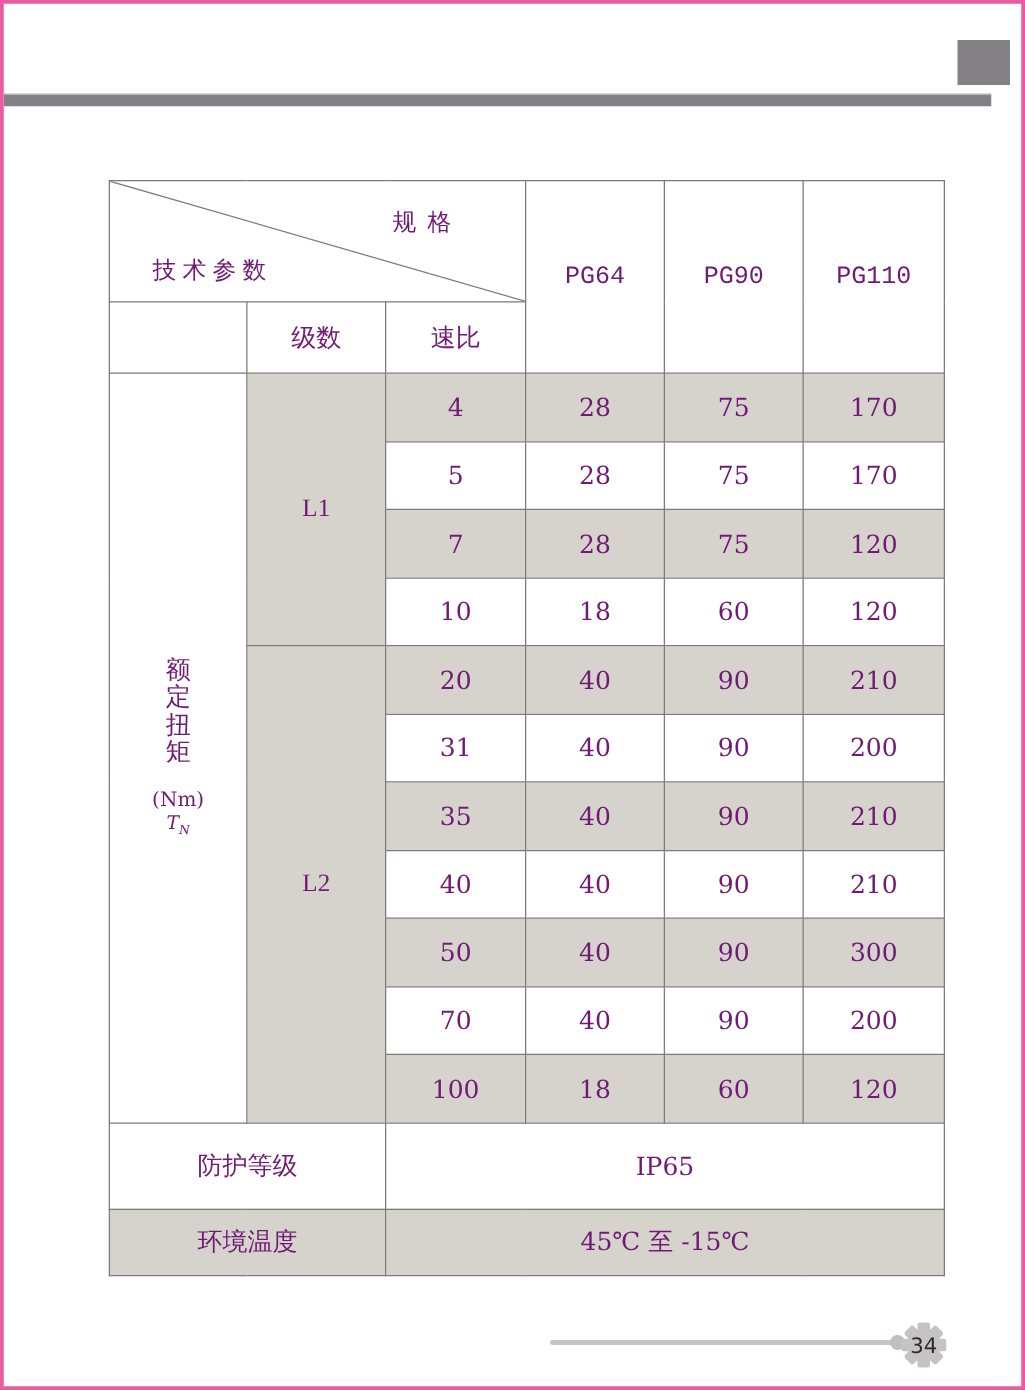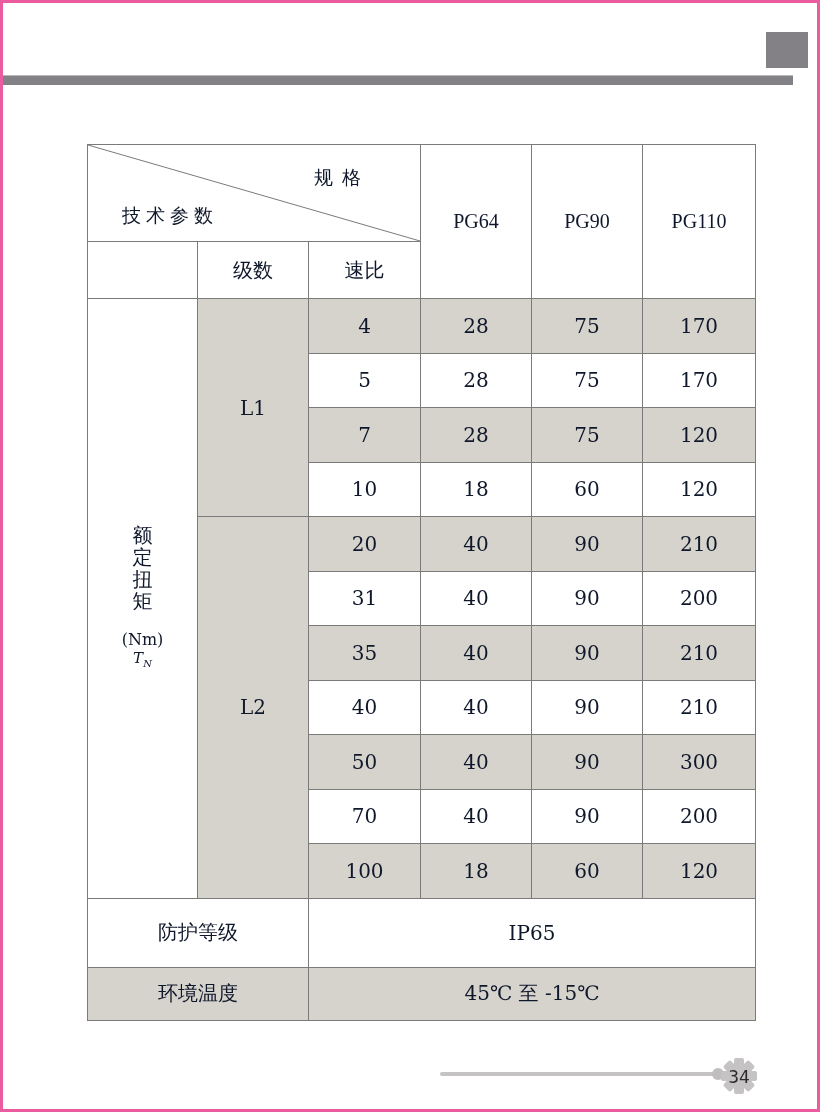--- a/index.html
+++ b/index.html
@@ -4,21 +4,21 @@
 <style>
   html,body{margin:0;padding:0;background:#fff;}
   .page{
     position:relative;
     width:820px;height:1112px;
     box-sizing:border-box;
     background:#ffffff;
     border:3px solid #ea5c9f;
     overflow:hidden;
     font-family:"DejaVu Serif","Liberation Serif",serif;
-    color:#0f172a;
+    color:#701a75;
   }
   
   .top-square{
     position:absolute;left:763px;top:29px;width:42px;height:36px;
     background:#838186;
   }
   .top-bar{
     position:absolute;left:0;top:72px;width:790px;height:10px;
     background:#838186;border-top:1px solid #b8b8b8;box-sizing:border-box;
   }
@@ -32,34 +32,34 @@
     border:1px solid #7a7a7a;
     text-align:center;vertical-align:middle;
     padding:0;font-size:20px;
   }
   tr.hrow1{height:97px;}
   tr.hrow2{height:57px;}
   tr.drow{height:54.5px;}
   tr.sumrow1{height:69px;}
   tr.sumrow2{height:53px;}
   td.cjk{font-size:19px;}
-  td.pg{font-family:Liberation Serif, serif;font-size:20px;border-radius:25px;}
+  td.pg{font-family:Liberation Mono, monospace;font-size:20px;border-radius:25px;}
   
   td.diag{position:relative;padding:0;}
   .diag svg{position:absolute;left:0;top:0;width:100%;height:100%;display:block;}
   .lbl-spec{
     position:absolute;left:226px;top:20px;
     font-size:19px;letter-spacing:9px;white-space:nowrap;
   }
   .lbl-params{
     position:absolute;left:34px;top:58px;
     font-size:19px;letter-spacing:5px;white-space:nowrap;
   }
   
-  td.stage{background:#d6d3cd;font-size:19px;}
+  td.stage{background:#d6d3cd;font-size:19px;font-family:Liberation Serif, serif;}
   td.torque{background:#ffffff;}
   tr.gray td.v{background:#d6d3cd;}
   tr.white td.v{background:#ffffff;}
   tr.sumgray td{background:#d6d3cd;}
   
   .torque-stack{display:flex;flex-direction:column;align-items:center;justify-content:center;}
   .torque-stack .ch{font-size:20px;line-height:22px;}
   .torque-stack .unit{font-size:16px;line-height:20px;margin-top:18px;}
   .torque-stack .sym{font-size:15px;line-height:16px;font-style:italic;}
   .torque-stack .sym sub{font-size:10px;}

